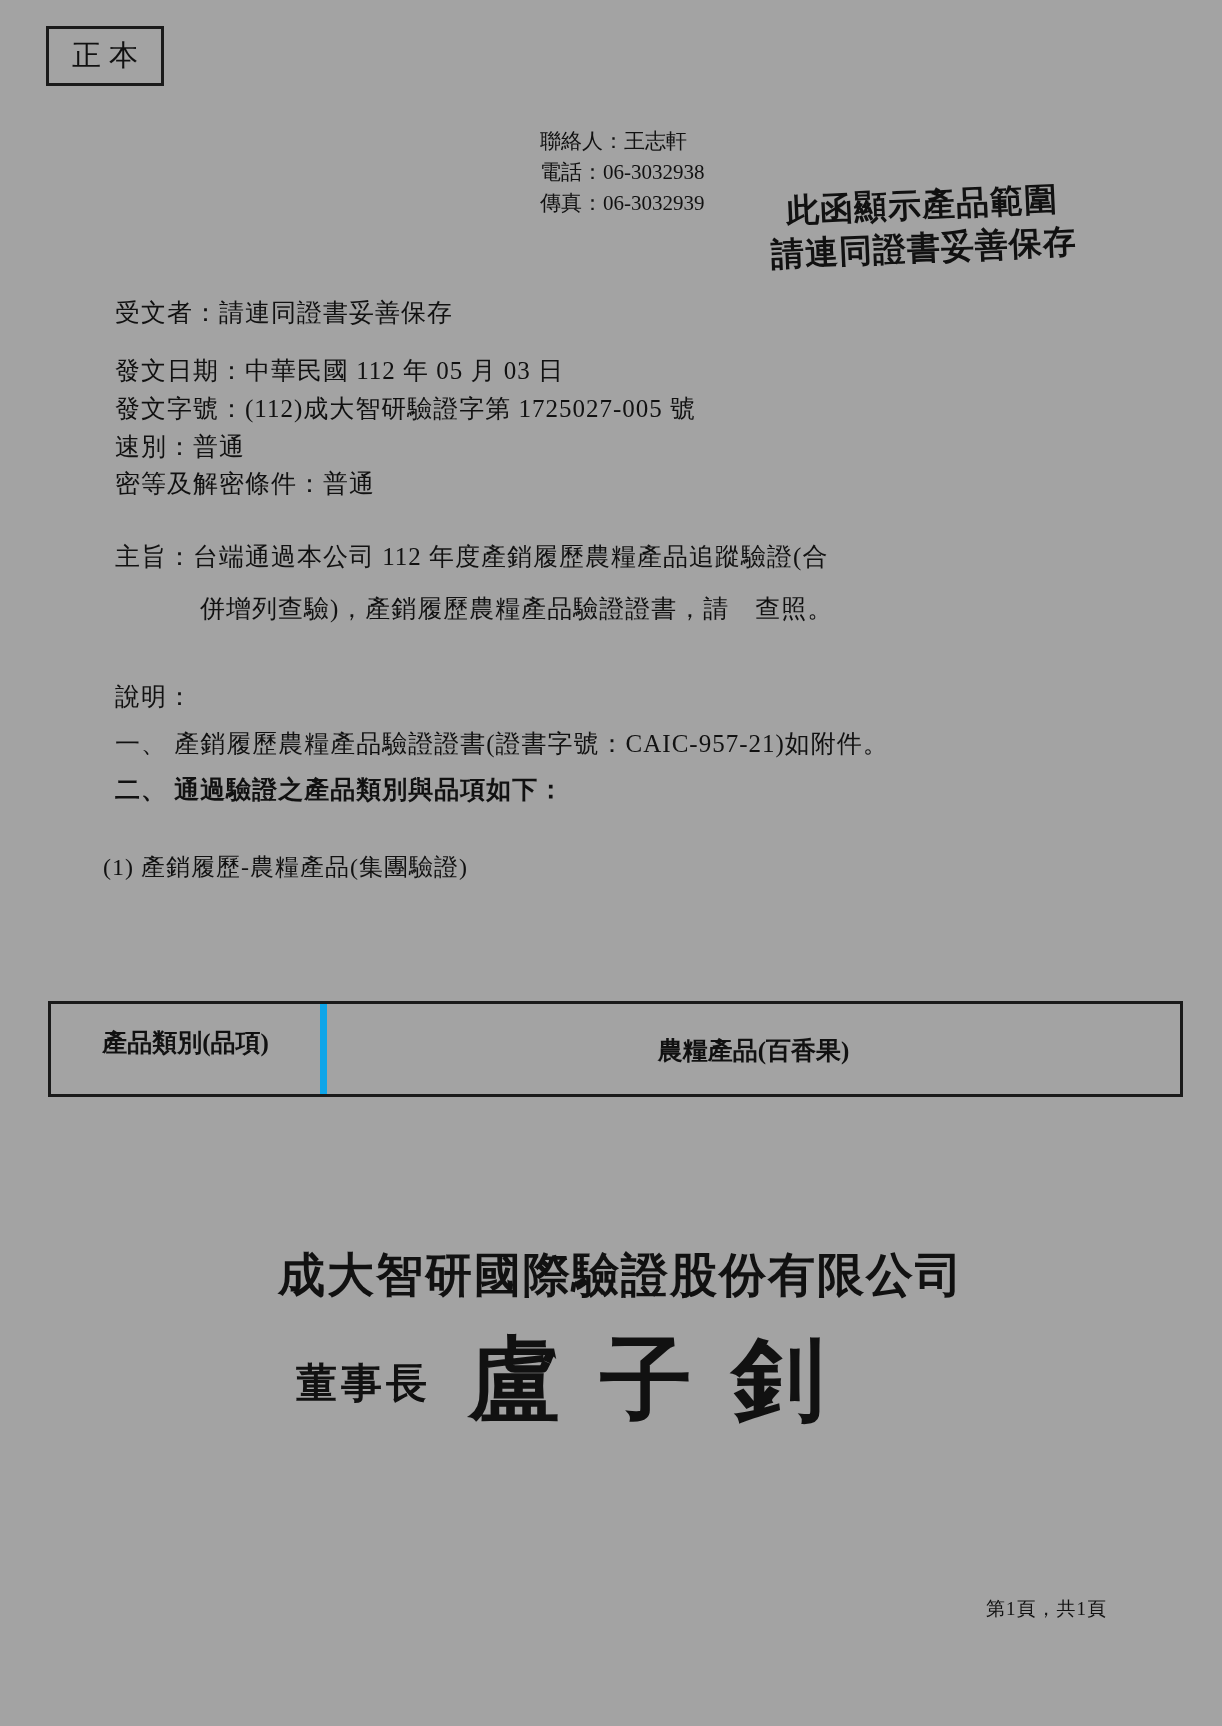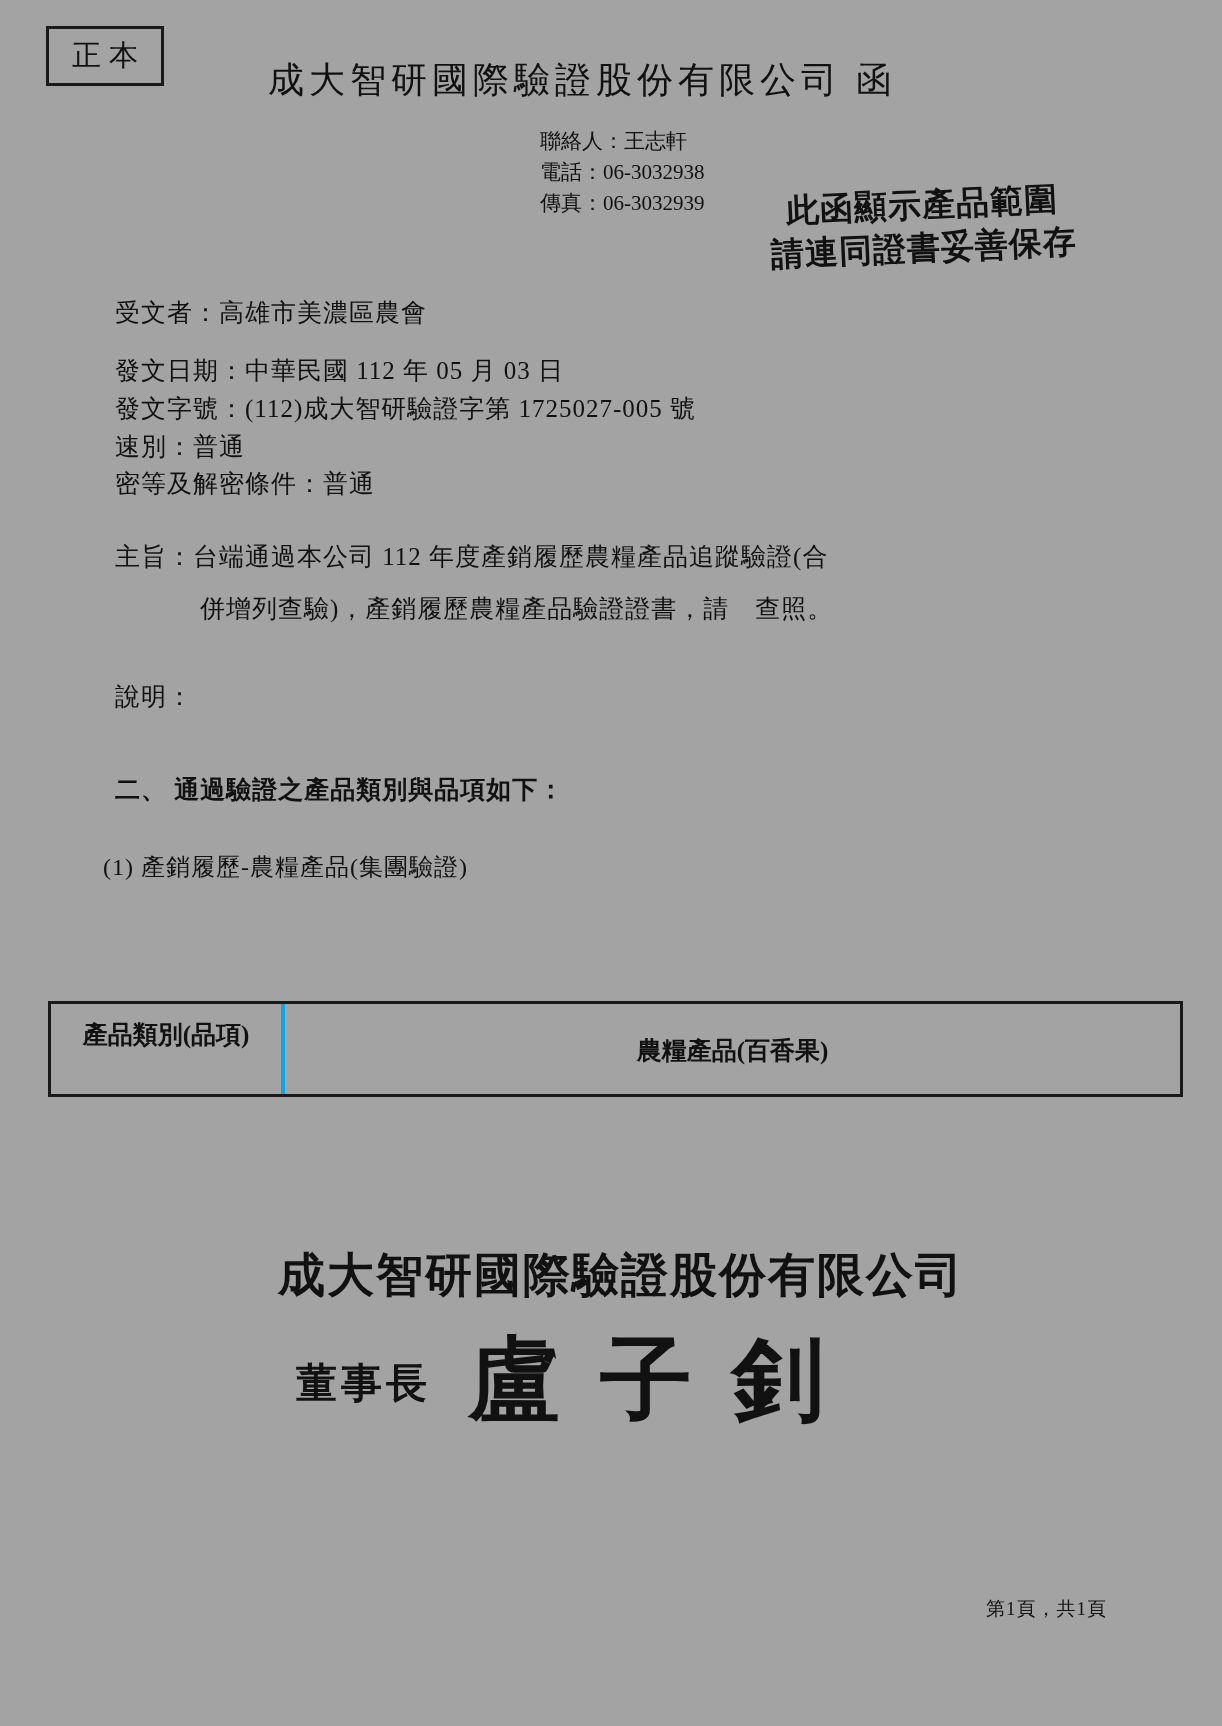--- a/index.html
+++ b/index.html
@@ -50,24 +50,24 @@
   .desc-item2{left:115px;top:773px;font-size:25px;letter-spacing:1px;font-weight:bold;}
   .desc-sub{left:103px;top:851px;font-size:24px;letter-spacing:1px;}
 
   .cert-table{
     position:absolute;left:48px;top:1001px;width:1135px;height:96px;
     border:3px solid #1a1a1a;
     display:flex;
     box-sizing:border-box;
   }
   .cert-table .col-label{
-    width:234px;box-sizing:border-box;
-    border-right:4px solid #0ea5e9;
+    width:276px;box-sizing:border-box;
+    border-right:7px solid #0ea5e9;
     font-size:25px;font-weight:bold;
-    text-align:center;padding-top:14px;
+    text-align:center;padding-top:22px;
     white-space:nowrap;
   }
   .cert-table .col-value{
     flex:1;
     font-size:25px;font-weight:bold;
     text-align:center;padding-top:30px;
     white-space:nowrap;
   }
 
   .sig-company{
@@ -89,44 +89,44 @@
 </style>
 </head>
 <body>
 
 <div class="page">
 
   <div class="abs copy-box">
     <span>正本</span>
   </div>
 
-  <div class="abs doc-title">成大智研國際驗證股份有限公司  函</div>
 
   <div class="abs addr-block">
     <div>聯絡人：王志軒</div>
     <div>電話：06-3032938</div>
     <div>傳真：06-3032939</div>
   </div>
 
   <div class="abs stamp">
     <div>此函顯示產品範圍</div>
     <div>請連同證書妥善保存</div>
   </div>
 
-  <div class="abs recipient">受文者：高雄市美濃區農會</div>
+  <div class="abs recipient">受文者：請連同證書妥善保存</div>
 
   <div class="abs meta-date">發文日期：中華民國 112 年 05 月 03 日</div>
   <div class="abs meta-docno">發文字號：(112)成大智研驗證字第 1725027-005 號</div>
   <div class="abs meta-speed">速別：普通</div>
   <div class="abs meta-security">密等及解密條件：普通</div>
 
   <div class="abs subject-1">主旨：台端通過本公司 112 年度產銷履歷農糧產品追蹤驗證(合</div>
   <div class="abs subject-2">併增列查驗)，產銷履歷農糧產品驗證證書，請　查照。</div>
 
   <div class="abs desc-heading">說明：</div>
+  <div class="abs desc-item1">一、 產銷履歷農糧產品驗證證書(證書字號：CAIC-957-21)如附件。</div>
   <div class="abs desc-item2">二、 通過驗證之產品類別與品項如下：</div>
   <div class="abs desc-sub">(1) 產銷履歷-農糧產品(集團驗證)</div>
 
   <div class="cert-table">
     <div class="col-label">產品類別(品項)</div>
     <div class="col-value">農糧產品(百香果)</div>
   </div>
 
   <div class="abs sig-company">成大智研國際驗證股份有限公司</div>
   <div class="abs sig-title">董事長</div>

